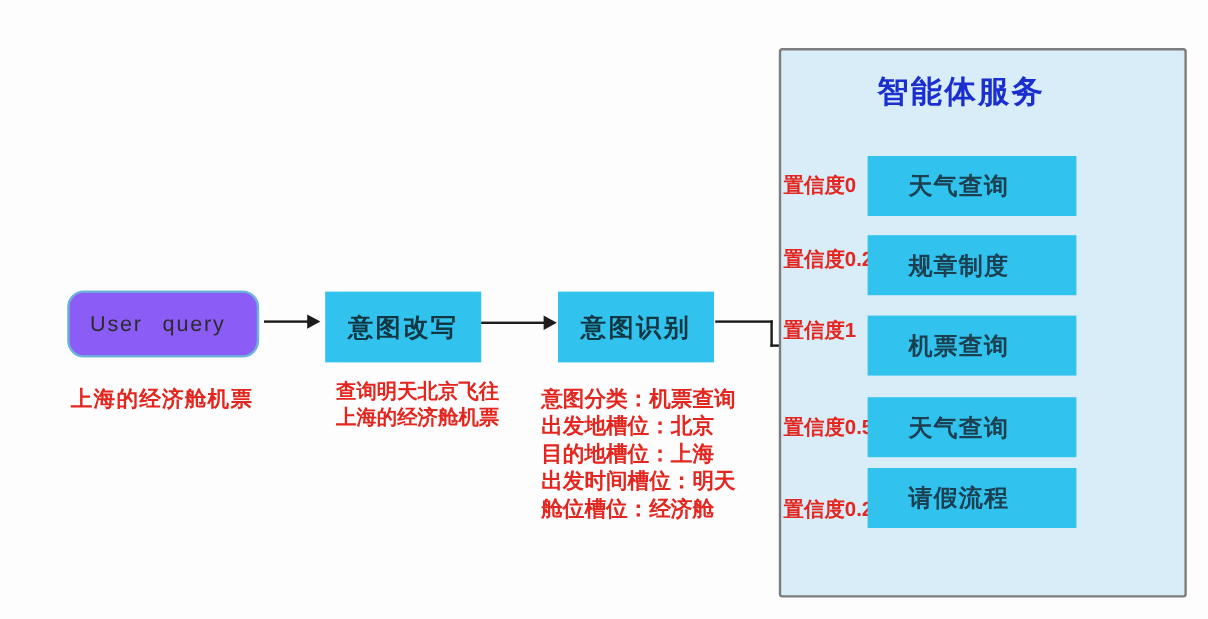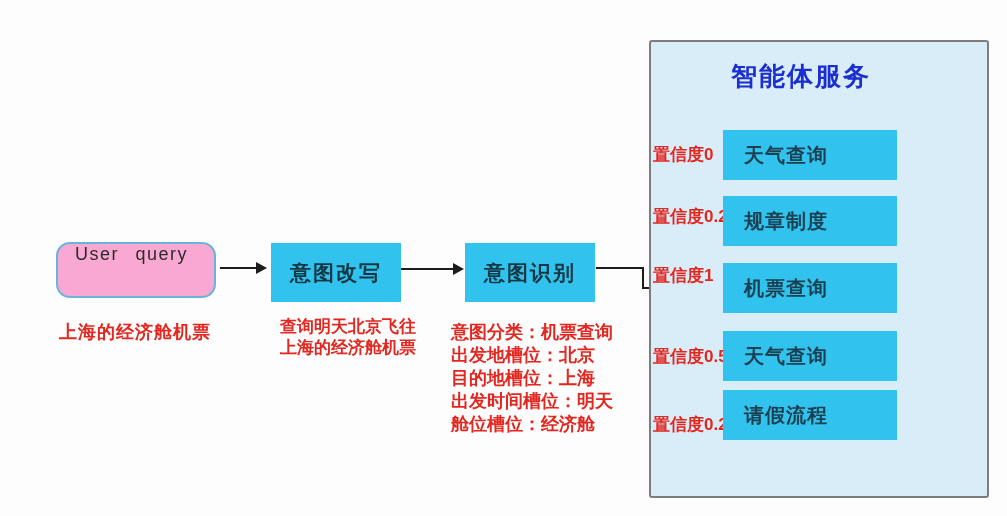--- a/index.html
+++ b/index.html
@@ -4,22 +4,22 @@
 <style>
   html,body{margin:0;padding:0;background:#fdfdfd;}
   .stage{
     position:relative;width:1007px;height:516px;overflow:hidden;
     background:#fdfdfd;
     font-family:"Liberation Sans","DejaVu Sans",sans-serif;
   }
   
   .uq-box{
     position:absolute;left:56px;top:242px;width:160px;height:56px;
-    background:#f9a8d4;border:2px solid #69b4d8;border-radius:14px;
-    display:flex;box-sizing:border-box;
+    background:#8b5cf6;border:2px solid #69b4d8;border-radius:14px;
+    display:flex;align-items:center;box-sizing:border-box;
   }
   .uq-box span{
     padding-left:17px;font-size:18px;color:#2b2b2b;
     letter-spacing:1.5px;word-spacing:10px;
   }
   .proc-box{
     position:absolute;top:243px;width:130px;height:59px;
     background:#31c3ee;display:flex;align-items:center;justify-content:center;
     font-size:21px;font-weight:600;color:#123744;letter-spacing:2px;
   }
@@ -42,21 +42,21 @@
   }
   .panel-title{
     position:absolute;left:0;top:17px;width:300px;text-align:center;
     font-size:26px;font-weight:bold;color:#1b2fd0;letter-spacing:2px;
   }
   .svc-box{
     position:absolute;left:72px;width:174px;height:50px;
     background:#31c3ee;display:flex;align-items:center;
     font-size:20px;font-weight:600;color:#1a4051;letter-spacing:1px;
   }
-  .svc-box span{padding-left:21px;}
+  .svc-box span{padding-left:34px;}
   .conf{
     position:absolute;left:2px;width:72px;
     font-size:17px;white-space:nowrap;
   }
 </style>
 </head>
 <body>
 
 <div class="stage">
 

